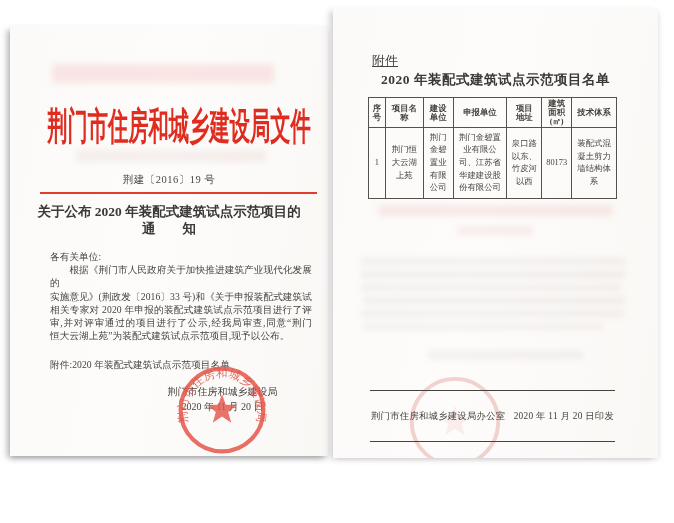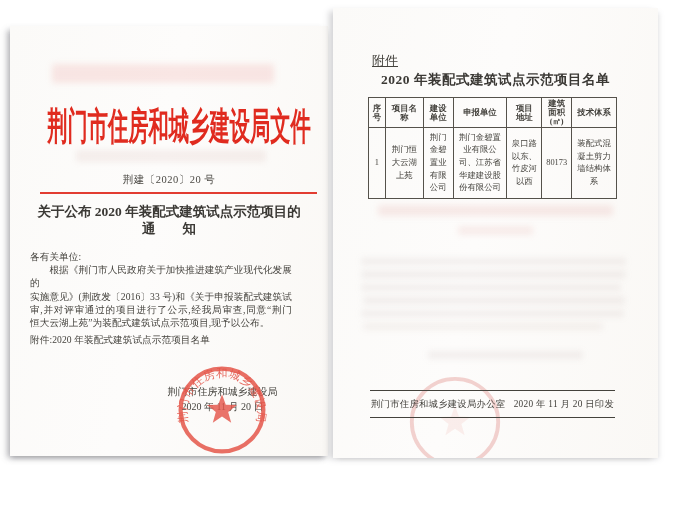--- a/index.html
+++ b/index.html
@@ -21,69 +21,70 @@
   .banner{position:absolute;top:86px;left:0;width:100%;text-align:left;
     line-height:30px;white-space:nowrap;}
   .banner>span{display:inline-block;font-size:26px;font-weight:bold;color:#e02b1f;
     transform:scale(0.78,1.45);transform-origin:center;}
   .docnum{position:absolute;top:147px;left:0;width:100%;text-align:center;
     font-size:10.5px;letter-spacing:.5px;color:#4a4843;}
   .redline{position:absolute;top:166px;left:30px;width:277px;height:2px;
     background:#e02b1f;opacity:.92;}
   .ltitle{position:absolute;top:177px;left:0;width:100%;text-align:center;
     font-size:13.5px;font-weight:bold;line-height:17px;color:#3b3935;}
-  .lbody{position:absolute;top:224px;left:20px;width:262px;
+  .lbody{position:absolute;top:224px;left:40px;width:262px;
     font-size:9.6px;line-height:13.2px;letter-spacing:.1px;color:#45433e;}
   .lbody .fill{text-align:justify;text-align-last:justify;}
-  .attach-note{margin-top:4px;}
+  .attach-note{margin-top:16px;}
   .signblock{position:absolute;top:358px;left:115px;width:195px;text-align:center;
     font-size:10px;line-height:15px;color:#45433e;}
   .sealsvg{position:absolute;left:166px;top:338px;width:92px;height:92px;}
 
   
   .attlabel{position:absolute;left:39px;top:44px;font-size:13px;color:#45433e;text-decoration:underline;}
   .rtitle{position:absolute;top:63px;left:0;width:100%;text-align:center;
     font-size:13.5px;font-weight:bold;letter-spacing:.5px;color:#3b3935;}
   .tablewrap{position:absolute;left:35px;top:89px;}
   table{border-collapse:collapse;table-layout:fixed;width:249px;background:transparent;}
   th,td{border:1px solid #55524b;text-align:center;vertical-align:middle;
     padding:1px 2px;color:#46443f;overflow:hidden;}
   th{font-size:8.4px;font-weight:bold;line-height:1.08;white-space:pre-line;height:24px;}
   td{font-size:8.4px;line-height:1.5;height:68px;}
   .footer{position:absolute;left:37px;top:382px;width:243px;height:18px;
     border-top:1.5px solid #44423c;border-bottom:1.5px solid #44423c;
     display:flex;justify-content:space-between;align-items:center;
-    font-size:9.3px;letter-spacing:.3px;color:#3f3d38;padding:4px 1px;}
+    font-size:9.3px;letter-spacing:.3px;color:#3f3d38;padding:16px 1px;}
   .ghostseal{position:absolute;left:74px;top:366px;width:96px;height:96px;}
 </style>
 </head>
 <body>
 
 <div class="page" id="pageL">
 
   <div class="bleed" style="top:38px;left:42px;width:222px;height:19px;background:rgba(232,120,110,.16);"></div>
   <div class="bleed" style="top:124px;left:66px;width:190px;height:12px;background:rgba(190,140,130,.12);"></div>
 
   <div class="banner">
     <span>荆门市住房和城乡建设局文件</span>
   </div>
 
-  <div class="docnum">荆建〔2020〕20 号</div>
+  <div class="docnum">荆建〔2016〕19 号</div>
 
   <div class="redline"></div>
 
   <div class="ltitle">
     <div>关于公布 2020 年装配式建筑试点示范项目的</div>
     <div>通　　知</div>
   </div>
 
   <div class="lbody">
     <div>各有关单位:</div>
     <div class="fill">　　根据《荆门市人民政府关于加快推进建筑产业现代化发展的</div>
     <div class="fill">实施意见》(荆政发〔2016〕33 号)和《关于申报装配式建筑试</div>
+    <div class="fill">相关专家对 2020 年申报的装配式建筑试点示范项目进行了评</div>
     <div class="fill">审,并对评审通过的项目进行了公示,经我局审查,同意“荆门</div>
     <div>恒大云湖上苑”为装配式建筑试点示范项目,现予以公布。</div>
     <div class="attach-note">附件:2020 年装配式建筑试点示范项目名单</div>
   </div>
 
   <div class="signblock">
     <div>荆门市住房和城乡建设局</div>
     <div>2020 年 11 月 20 日</div>
   </div>
 

